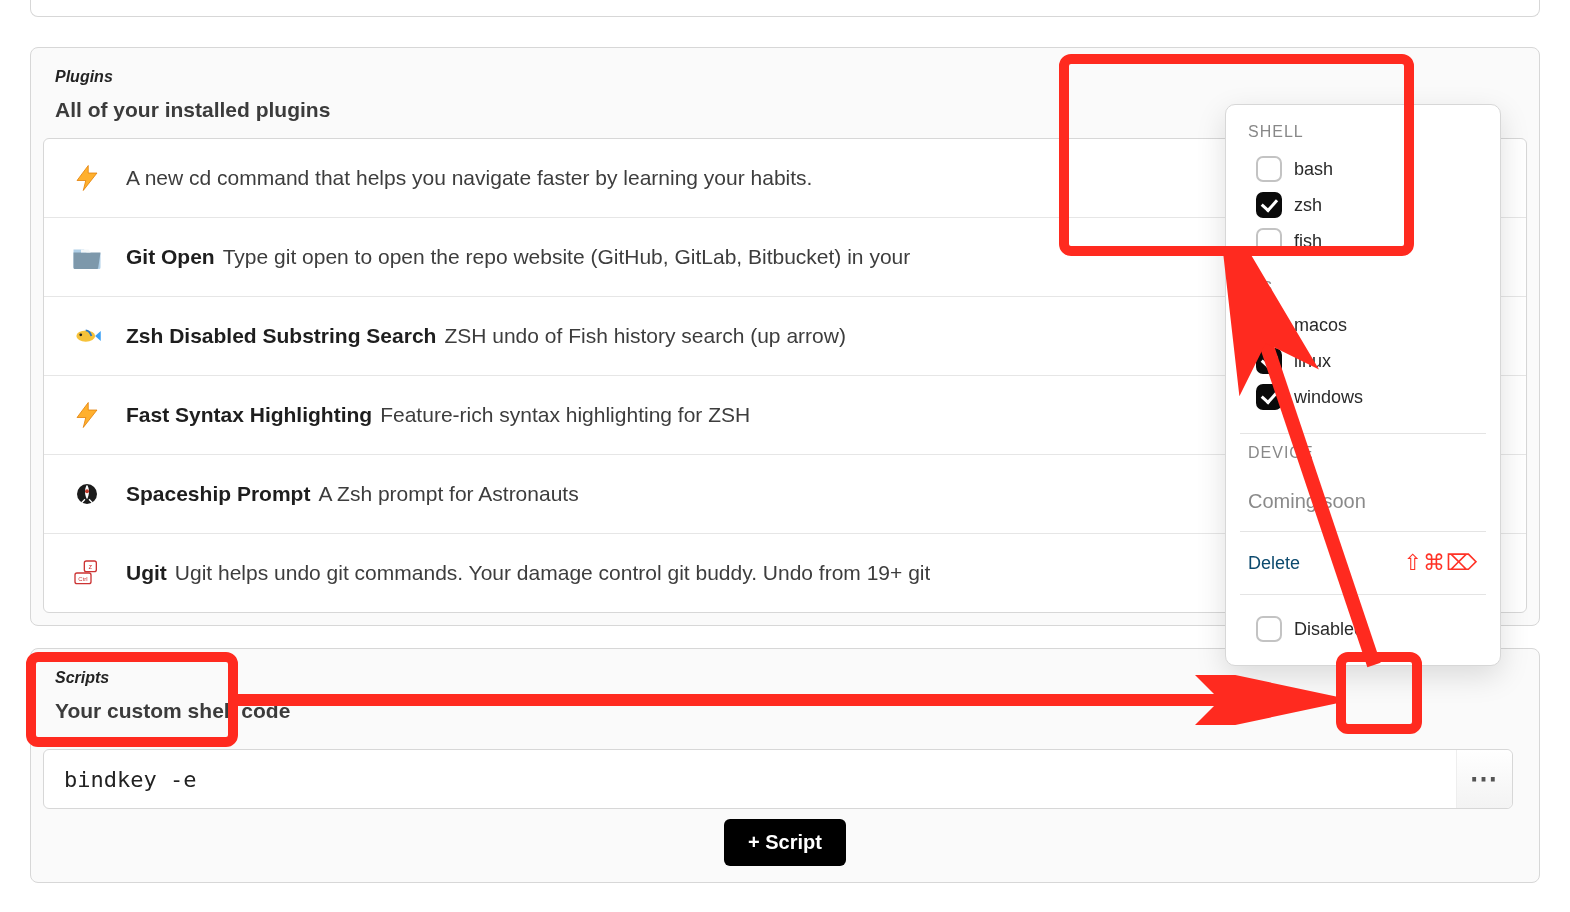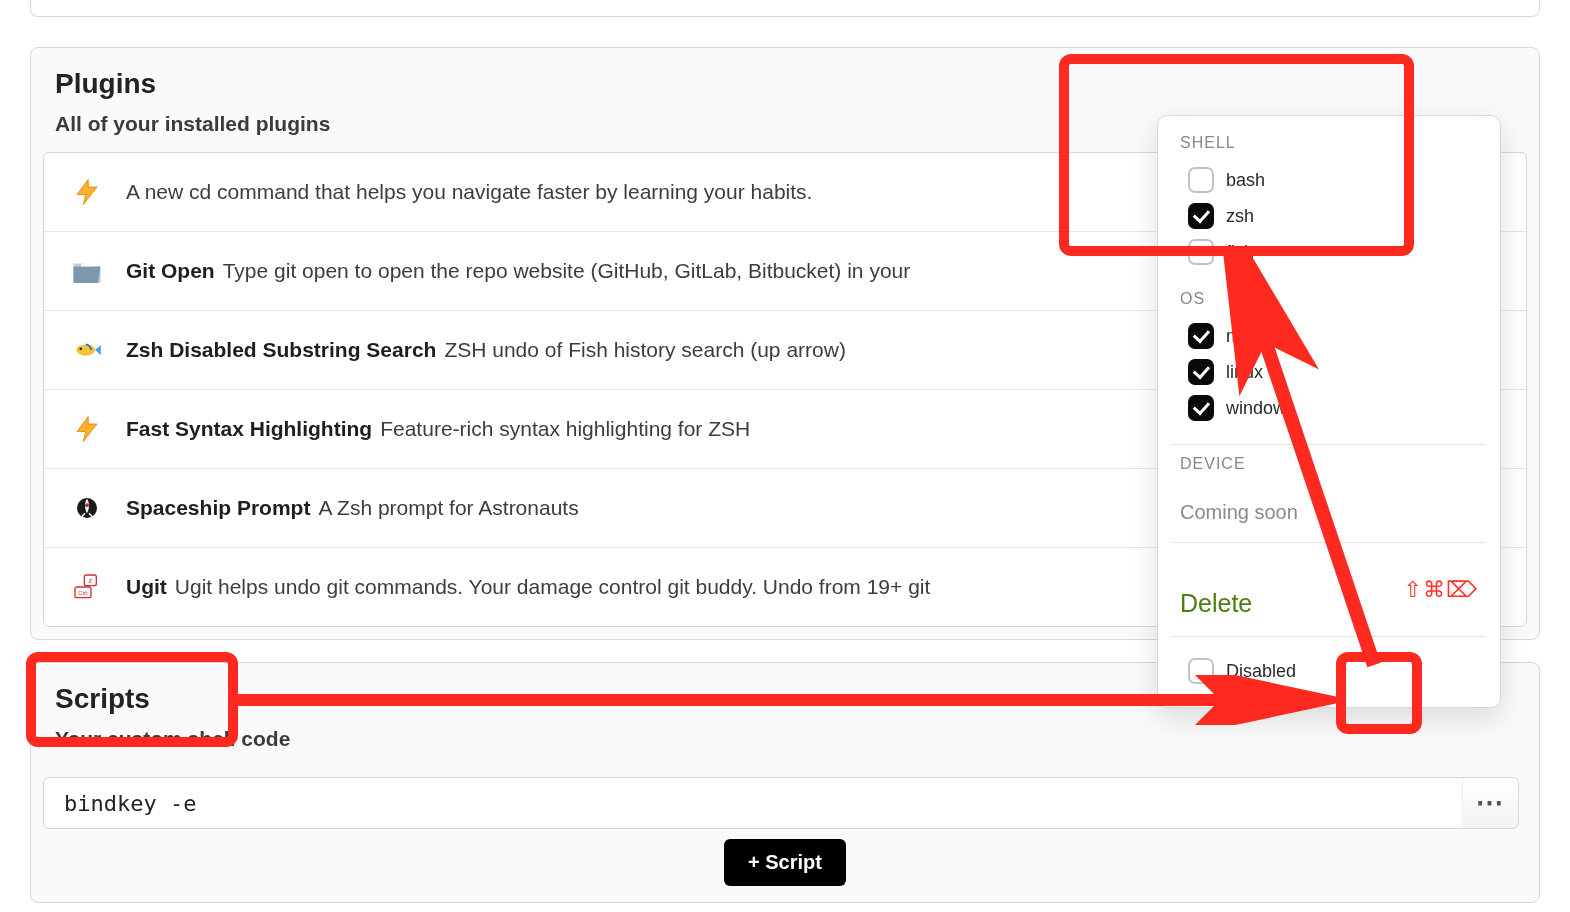--- a/index.html
+++ b/index.html
@@ -27,23 +27,24 @@
     border: 1px solid #d7d7d7;
     border-radius: 8px;
     margin-bottom: 22px;
     position: relative;
   }
   .card-header {
     padding: 20px 24px 16px 24px;
   }
   .card-title {
     font-weight: 700;
-    font-size: 28px;
+    font-size: 16px;
     color: #232323;
     margin-bottom: 12px;
+    font-style: italic;
   }
   .card-subtitle {
     font-size: 21px;
     color: #3b3b3b;
     font-weight: bold;
   }
 
   .plugin-list {
     background: #fff;
     border: 1px solid #d7d7d7;
@@ -78,25 +79,25 @@
     overflow: hidden;
   }
   .plugin-name { font-weight: 700; color: #1e1e1e; }
   .plugin-desc { color: #3d3d3d; }
 
   
   .script-row {
     background: #fff;
     border: 1px solid #d7d7d7;
     border-radius: 6px;
-    margin: 10px 20px 10px 12px;
+    margin: 10px 26px 10px 12px;
     display: flex;
     align-items: center;
     padding: 0;
-    height: 52px;
+    height: 60px;
     position: relative;
   }
   .script-code {
     font-family: ui-monospace, SFMono-Regular, Menlo, Monaco, Consolas, monospace;
     font-size: 22px;
     padding-left: 20px;
     color: #222;
     flex: 1;
   }
   .more-btn {
@@ -128,23 +129,23 @@
     font-size: 20px;
     border: none;
     border-radius: 6px;
     padding: 12px 24px;
     cursor: pointer;
   }
 
   
   .options-panel {
     position: absolute;
-    top: 67px;
+    top: 56px;
     right: 38px;
-    width: 344px;
+    width: 276px;
     background: #fff;
     border: 1px solid #d7d7d7;
     border-radius: 10px;
     box-shadow: 0 10px 30px rgba(0,0,0,0.13);
     z-index: 50;
     padding-top: 12px;
     padding-bottom: 14px;
   }
   .opt-section { padding: 6px 22px 14px 22px; }
   .opt-heading {
@@ -183,21 +184,21 @@
     transform: rotate(-48deg) translate(1px,-1px);
   }
   .opt-divider { height: 1px; background: #e4e4e4; margin: 4px 14px; }
   .opt-device-coming { color: #8a8a8a; font-size: 20px; padding-top:4px;margin-top:24px; }
   .opt-delete-row {
     display: flex;
     align-items: center;
     justify-content: space-between;
     padding: 14px 22px;
   }
-  .opt-delete-row .del-label { color: #4d7c0f; font-size: 25px; margin-top: 28px; }
+  .opt-delete-row .del-label { color: #0c4a6e; font-size: 18px; }
   .opt-delete-row .del-shortcut { color: #ff3226; font-size: 22px; letter-spacing: 1px; }
 
   
   .anno-box {
     position: absolute;
     border: 10px solid #ff2a1f;
     border-radius: 12px;
     pointer-events: none;
     z-index: 200;
   }

